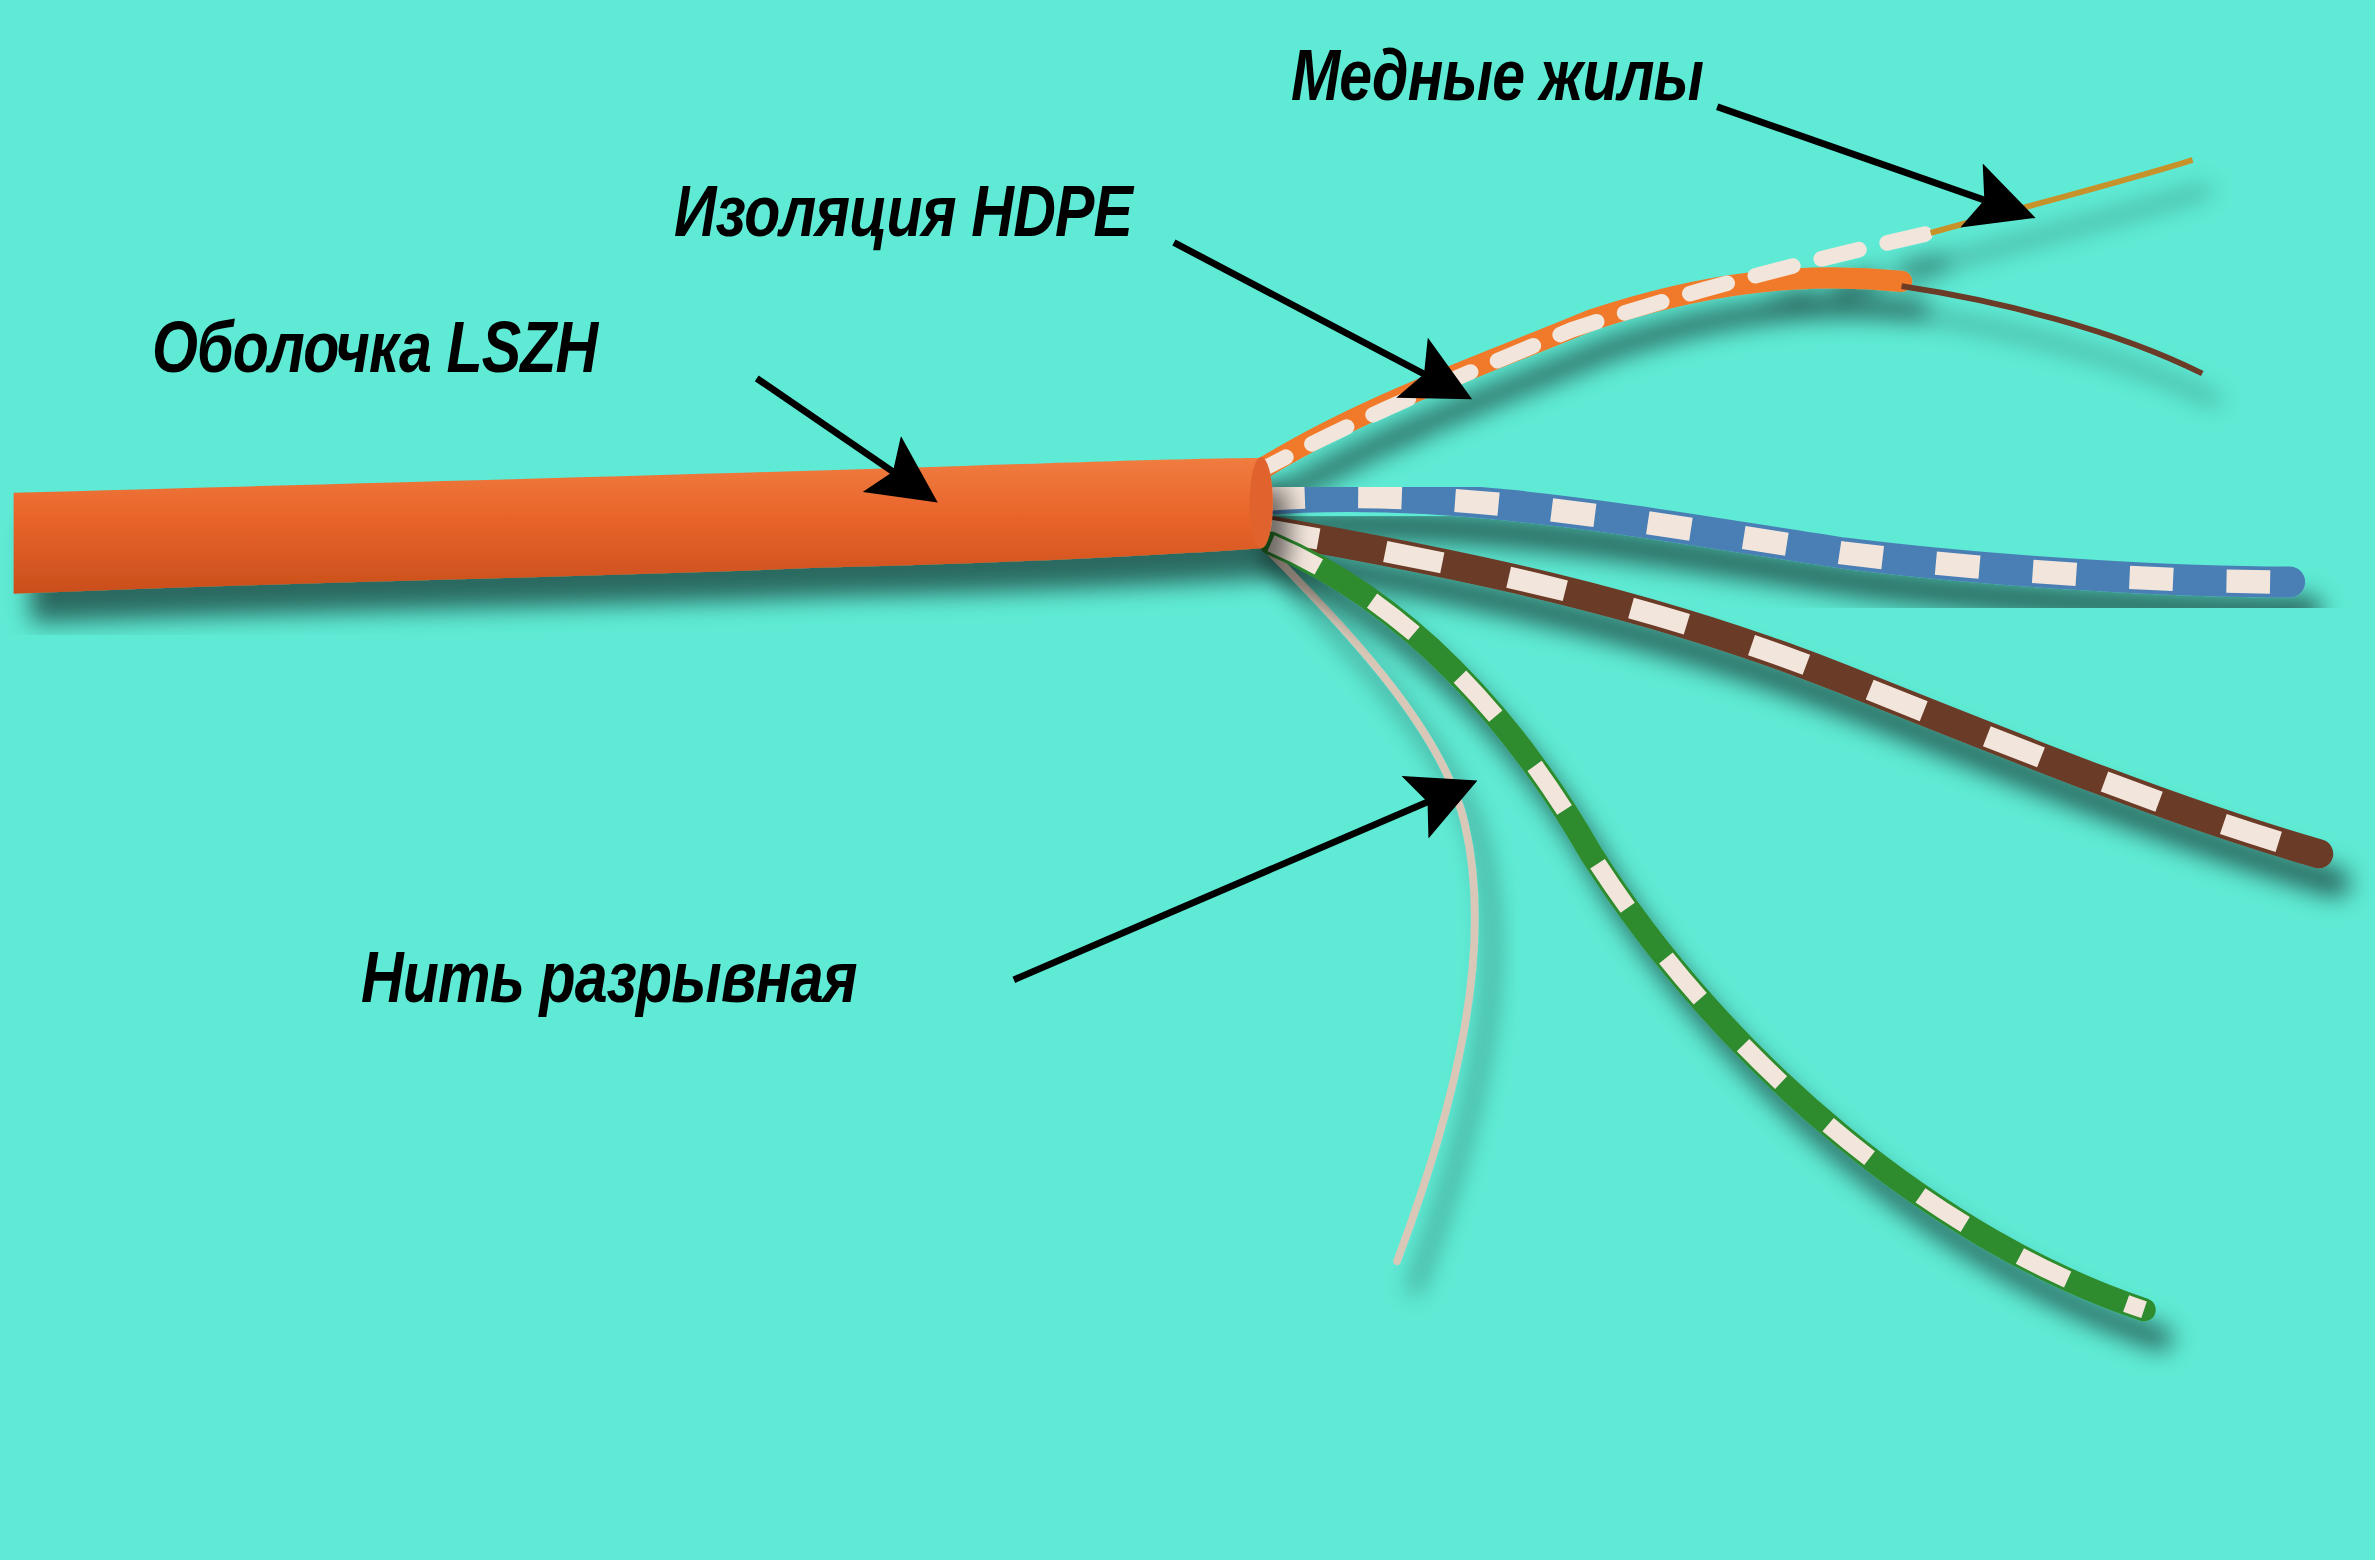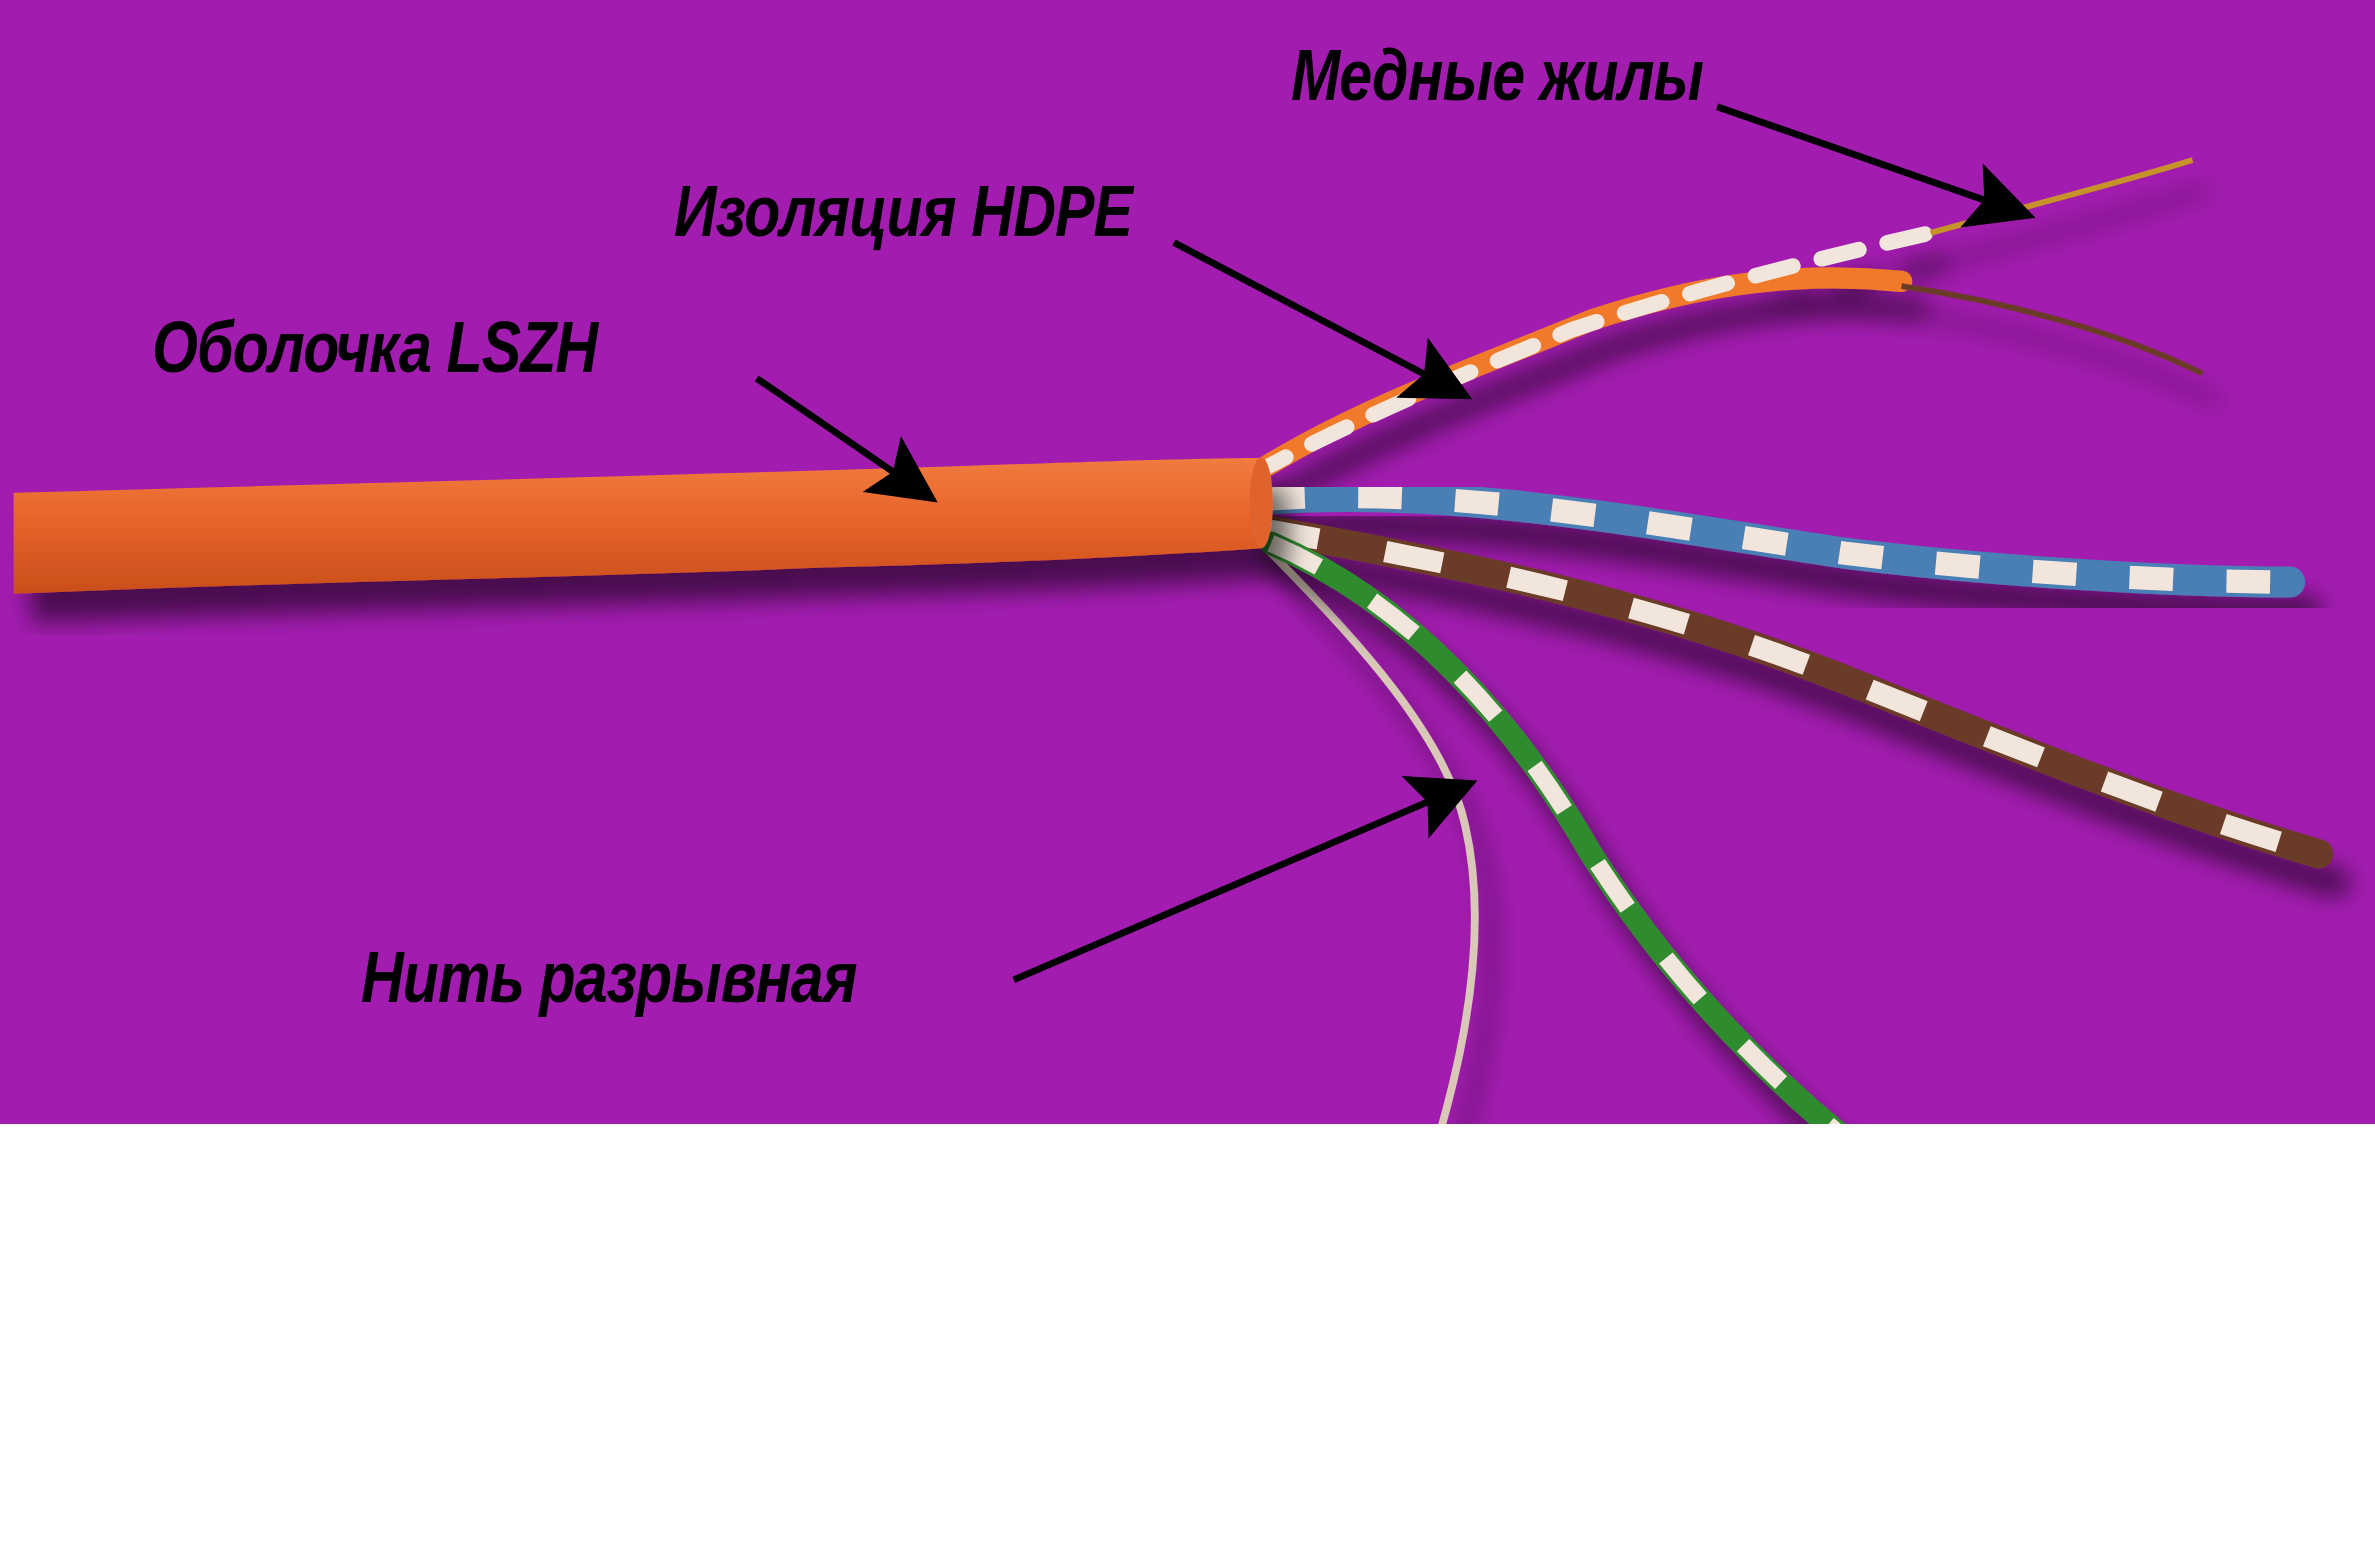--- a/index.html
+++ b/index.html
@@ -1,16 +1,16 @@
 <!DOCTYPE html>
 <html><head>
   <meta charset="utf-8">
   <style>
     html, body { margin: 0; padding: 0; background: #ffffff; }
-    #stage { position: relative; width: 2375px; height: 1124px; background: #a21caf; overflow: hidden; }
+    #stage { position: relative; width: 2375px; height: 1560px; background: #5eead4; overflow: hidden; }
     svg.art { position: absolute; left: 0; top: 0; }
     .label {
       position: absolute;
       font-family: "Liberation Sans", sans-serif;
       font-weight: bold;
       font-style: italic;
       color: #000000;
       font-size: 72px;
       line-height: 1;
       white-space: nowrap;

